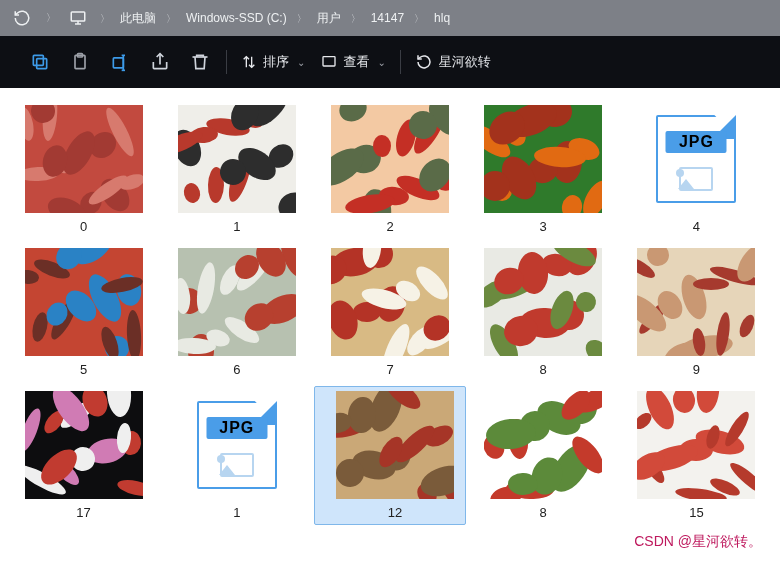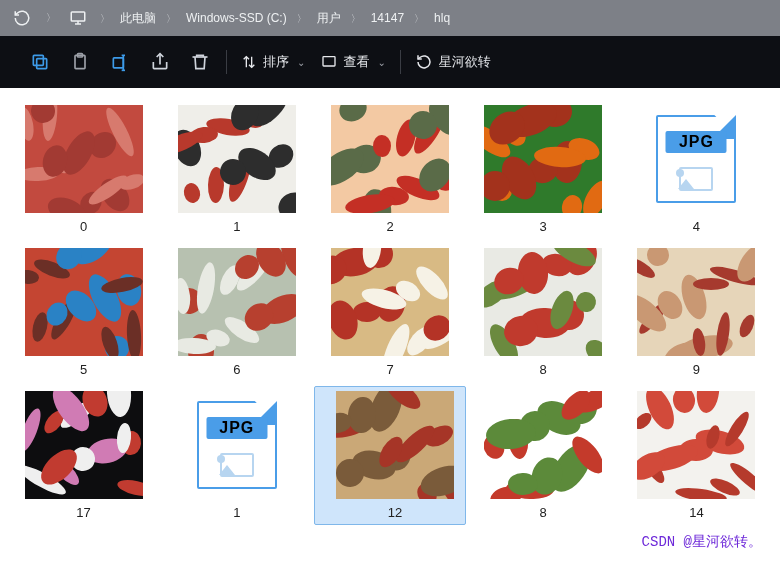--- a/index.html
+++ b/index.html
@@ -27,21 +27,21 @@
   
   .jpg-icon { width:80px; height:88px; position:relative; }
   .jpg-icon .sheet { position:absolute; inset:0; border:2px solid #4a9de8; border-radius:2px; background:#fff; }
   .jpg-icon .fold { position:absolute; top:0; right:0; width:24px; height:24px; background:linear-gradient(135deg, transparent 48%, #4a9de8 52%); }
   .jpg-icon .foldfill { position:absolute; top:-2px; right:-2px; width:26px; height:26px; background:#fff; clip-path: polygon(100% 0, 0 0, 100% 100%); }
   .jpg-icon .tag { position:absolute; top:16px; left:50%; transform:translateX(-50%); background:#4a9de8; color:#000000; font-weight:bold; font-size:16px; padding:2px 13px; border-radius:2px; letter-spacing:1px;}
   .jpg-icon .pic { position:absolute; bottom:12px; left:50%; transform:translateX(-50%); width:34px; height:24px; border:2px solid #b7d5f0; border-radius:2px;}
   .jpg-icon .sun { position:absolute; bottom:26px; left:20px; width:8px; height:8px; border-radius:50%; background:#b7d5f0;}
   .jpg-icon .mtn { position:absolute; bottom:14px; left:22px; width:0; height:0; border-left:8px solid transparent; border-right:8px solid transparent; border-bottom:10px solid #b7d5f0;}
   
-  .watermark { position:absolute; bottom:26px; right:18px; color:#6d28d9; font-size:14px; pointer-events:none;font-family:Liberation Mono, monospace; }
+  .watermark { position:absolute; bottom:26px; right:18px; color:#be185d; font-size:14px; pointer-events:none; }
 </style>
 </head>
 <body>
 
 <div class="breadcrumb-bar">
   <span class="bc-refresh">
     <svg width="18" height="18" viewBox="0 0 24 24" fill="none" stroke="#eef0f2" stroke-width="2">
         <path d="M3 12a9 9 0 1 0 3-6.7L3 8"></path>
         <polyline points="3 3 3 8 8 8"></polyline>
       </svg>
@@ -427,18 +427,18 @@
             <ellipse cx="47" cy="9" rx="13" ry="11" fill="#d24a3a" transform="rotate(81 47 9)"></ellipse>
             <ellipse cx="100" cy="38" rx="20" ry="6" fill="#b53a2c" transform="rotate(122 100 38)"></ellipse>
             <ellipse cx="35" cy="67" rx="27" ry="11" fill="#d24a3a" transform="rotate(163 35 67)"></ellipse>
             <ellipse cx="88" cy="96" rx="16" ry="6" fill="#b53a2c" transform="rotate(24 88 96)"></ellipse>
             <ellipse cx="23" cy="17" rx="23" ry="11" fill="#d24a3a" transform="rotate(65 23 17)"></ellipse>
             <ellipse cx="76" cy="46" rx="12" ry="6" fill="#b53a2c" transform="rotate(106 76 46)"></ellipse>
             <ellipse cx="11" cy="75" rx="19" ry="11" fill="#d24a3a" transform="rotate(147 11 75)"></ellipse>
             <ellipse cx="64" cy="104" rx="26" ry="6" fill="#b53a2c" transform="rotate(8 64 104)"></ellipse>
           </svg>
         </div>
-        <div class="label">14</div>
+        <div class="label">15</div>
       </div>
     </div>
 </div>
 
 <div class="watermark">CSDN @星河欲转。</div>
 
 </body></html>

